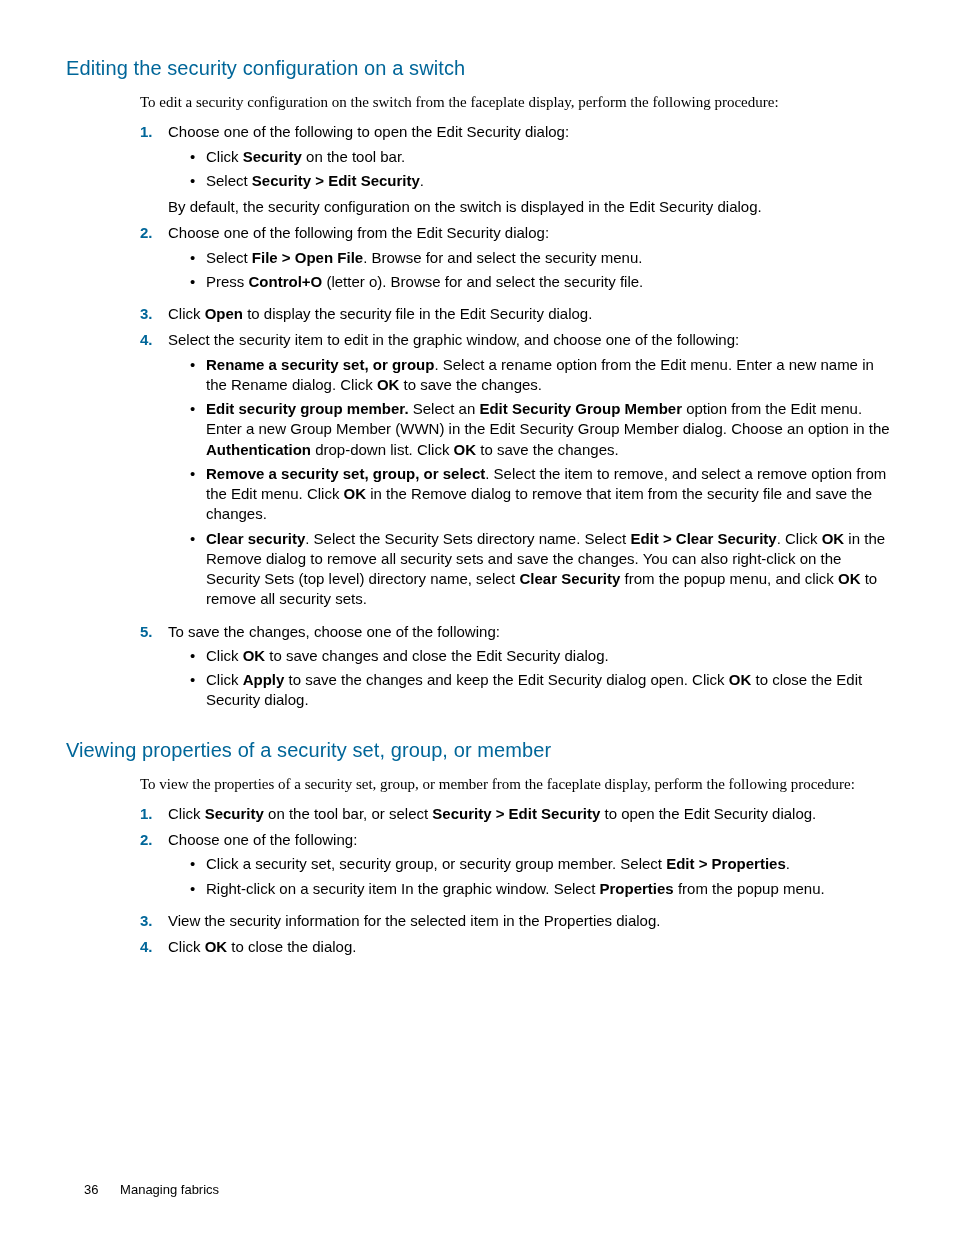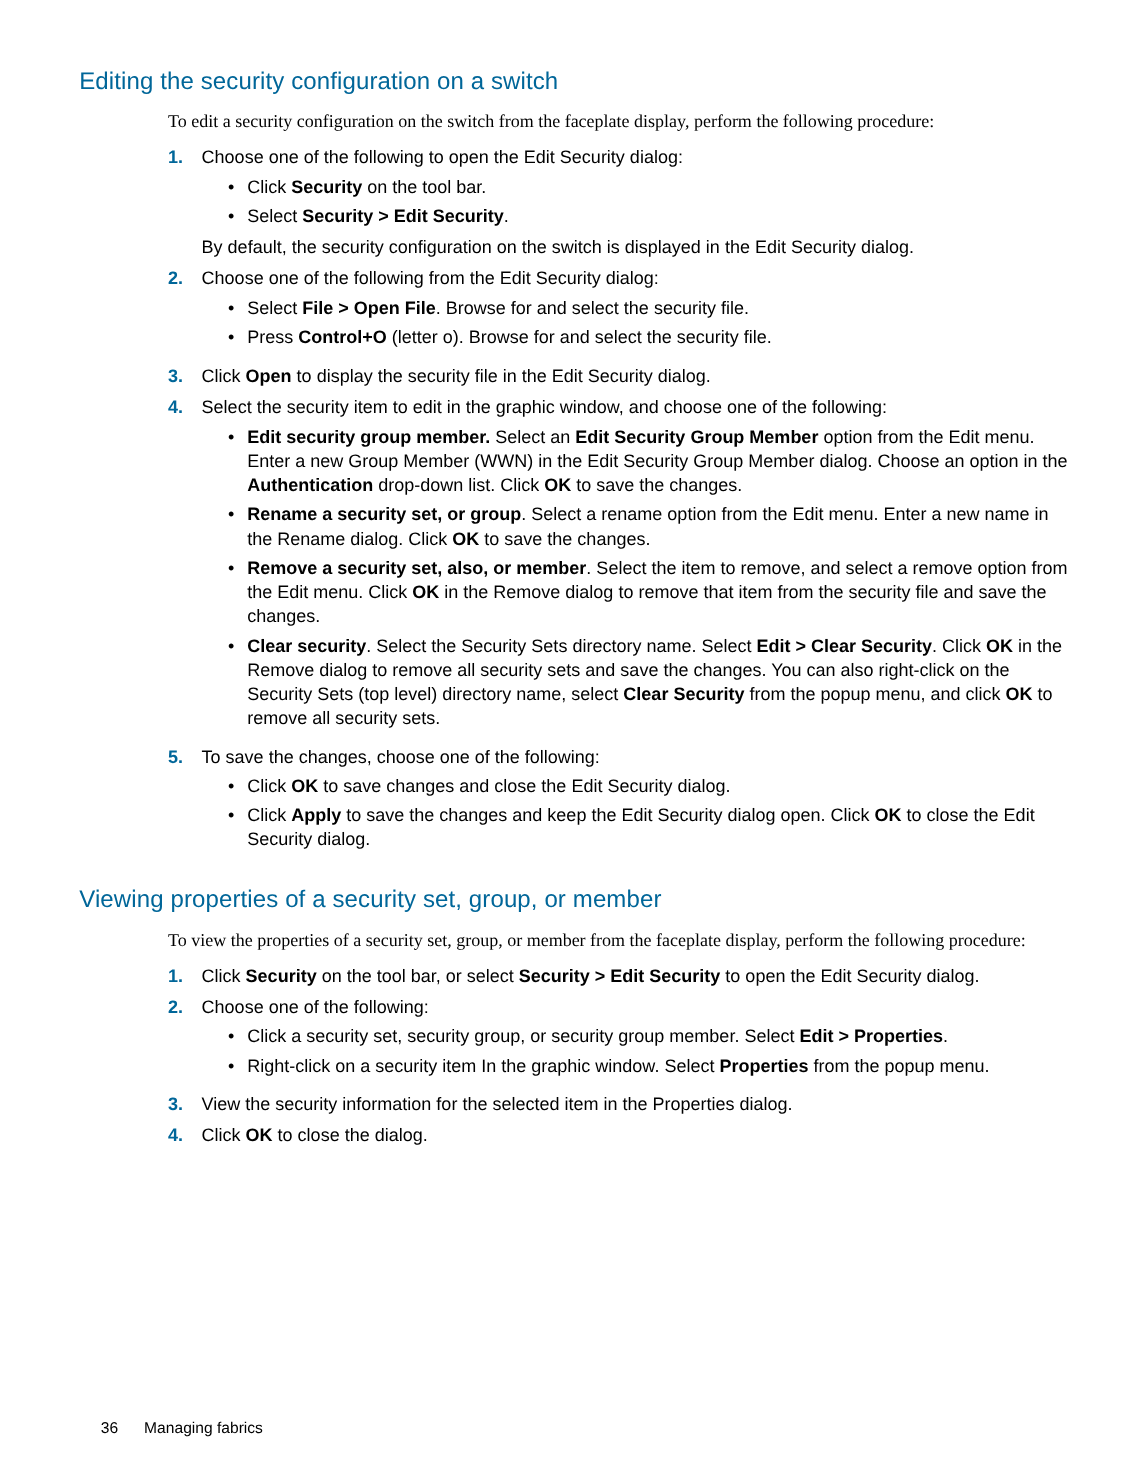--- a/index.html
+++ b/index.html
@@ -101,43 +101,43 @@
           <span>Select </span><b>Security &gt; Edit Security</b><span>.</span>
         </li>
       </ul>
       <div class="after-sub">By default, the security configuration on the switch is displayed in the Edit Security dialog.</div>
     </li>
 
     <li>
       <span>Choose one of the following from the Edit Security dialog:</span>
       <ul class="bullets">
         <li>
-          <span>Select </span><b>File &gt; Open File</b><span>. Browse for and select the security file.</span>
+          <span>Select </span><b>File &gt; Open File</b><span>. Browse for and select the security menu.</span>
         </li>
         <li>
           <span>Press </span><b>Control+O</b><span> (letter o). Browse for and select the security file.</span>
         </li>
       </ul>
     </li>
 
     <li>
       <span>Click </span><b>Open</b><span> to display the security file in the Edit Security dialog.</span>
     </li>
 
     <li>
       <span>Select the security item to edit in the graphic window, and choose one of the following:</span>
       <ul class="bullets">
         <li>
+          <b>Rename a security set, or group</b><span>. Select a rename option from the Edit menu. Enter a new name in the Rename dialog. Click </span><b>OK</b><span> to save the changes.</span>
+        </li>
+        <li>
           <b>Edit security group member.</b><span> Select an </span><b>Edit Security Group Member</b><span> option from the Edit menu. Enter a new Group Member (WWN) in the Edit Security Group Member dialog. Choose an option in the </span><b>Authentication</b><span> drop-down list. Click </span><b>OK</b><span> to save the changes.</span>
         </li>
         <li>
-          <b>Rename a security set, or group</b><span>. Select a rename option from the Edit menu. Enter a new name in the Rename dialog. Click </span><b>OK</b><span> to save the changes.</span>
-        </li>
-        <li>
-          <b>Remove a security set, also, or member</b><span>. Select the item to remove, and select a remove option from the Edit menu. Click </span><b>OK</b><span> in the Remove dialog to remove that item from the security file and save the changes.</span>
+          <b>Remove a security set, group, or select</b><span>. Select the item to remove, and select a remove option from the Edit menu. Click </span><b>OK</b><span> in the Remove dialog to remove that item from the security file and save the changes.</span>
         </li>
         <li>
           <b>Clear security</b><span>. Select the Security Sets directory name. Select </span><b>Edit &gt; Clear Security</b><span>. Click </span><b>OK</b><span> in the Remove dialog to remove all security sets and save the changes. You can also right-click on the Security Sets (top level) directory name, select </span><b>Clear Security</b><span> from the popup menu, and click </span><b>OK</b><span> to remove all security sets.</span>
         </li>
       </ul>
     </li>
 
     <li>
       <span>To save the changes, choose one of the following:</span>
       <ul class="bullets">

